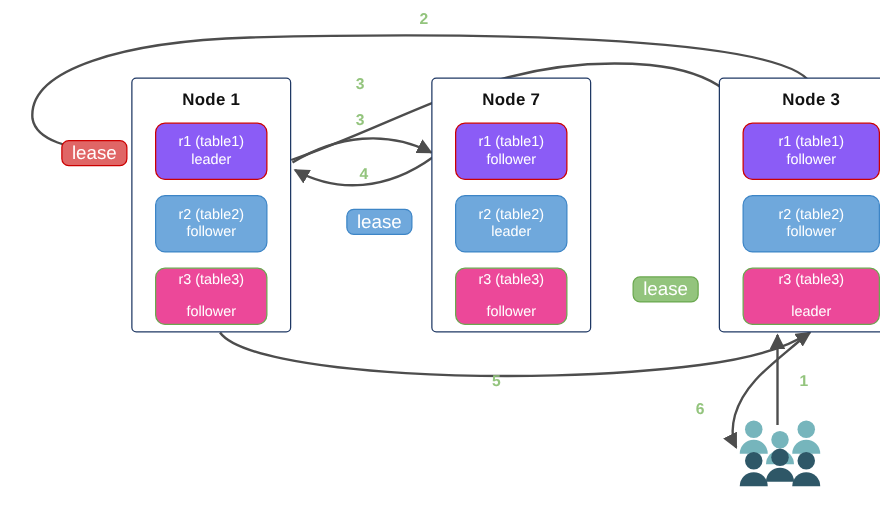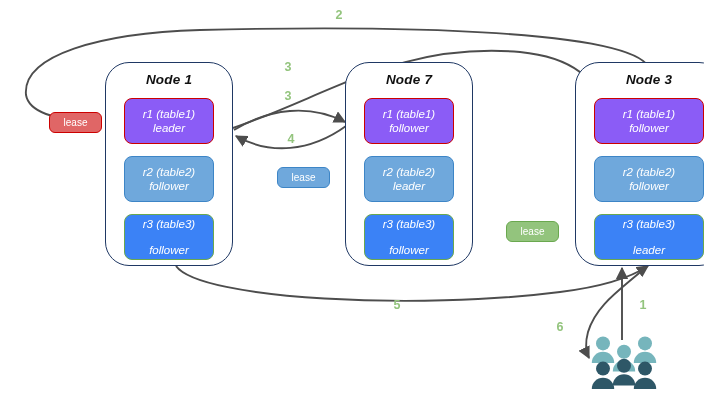--- a/index.html
+++ b/index.html
@@ -1,32 +1,32 @@
 <!DOCTYPE html>
 <html><head>
 <meta charset="utf-8">
 <style>
   html,body{margin:0;padding:0;background:#ffffff;}
   body{width:704px;height:405px;overflow:hidden;font-family:"Liberation Sans",sans-serif;}
   #canvas{position:relative;width:704px;height:405px;background:#ffffff;}
   #arrows{position:absolute;left:0;top:0;width:704px;height:405px;}
 
-  .node{position:absolute;border:1.6px solid #1f3864;border-radius:24px;background:#ffffff;box-sizing:border-box;font-style:italic;}
+  .node{position:absolute;border:1.6px solid #1f3864;border-radius:4px;background:#ffffff;box-sizing:border-box;}
   .node-title{position:absolute;left:0;right:0;top:9px;text-align:center;font-size:13.5px;font-weight:bold;color:#111111;letter-spacing:.2px;}
 
   .replica{position:absolute;left:18px;right:18px;height:46px;border-radius:8px;box-sizing:border-box;
            display:flex;flex-direction:column;align-items:center;justify-content:center;
            color:#ffffff;font-size:11.5px;line-height:14px;text-align:center;}
   .rep-r1{background:#8b5cf6;border:1.6px solid #cc0000;}
   .rep-r2{background:#6fa8dc;border:1.6px solid #3d85c6;}
-  .rep-r3{background:#3b82f6;border:1.6px solid #6aa84f;gap:12px;}
+  .rep-r3{background:#ec4899;border:1.6px solid #6aa84f;gap:12px;}
   .rep-line{pointer-events:none;}
 
   .lease{position:absolute;height:21px;border-radius:6px;box-sizing:border-box;
-         display:flex;align-items:center;justify-content:center;color:#ffffff;font-size:10px;}
+         display:flex;align-items:center;justify-content:center;color:#ffffff;font-size:15px;}
   .lease-red{background:#e06666;border:1.6px solid #cc0000;}
   .lease-blue{background:#6fa8dc;border:1.6px solid #3d85c6;}
   .lease-green{background:#93c47d;border:1.6px solid #6aa84f;}
 
   .step{position:absolute;color:#93c47d;font-size:12.5px;font-weight:bold;text-align:center;}
 
   #users{position:absolute;}
 </style>
 </head>
 <body>

